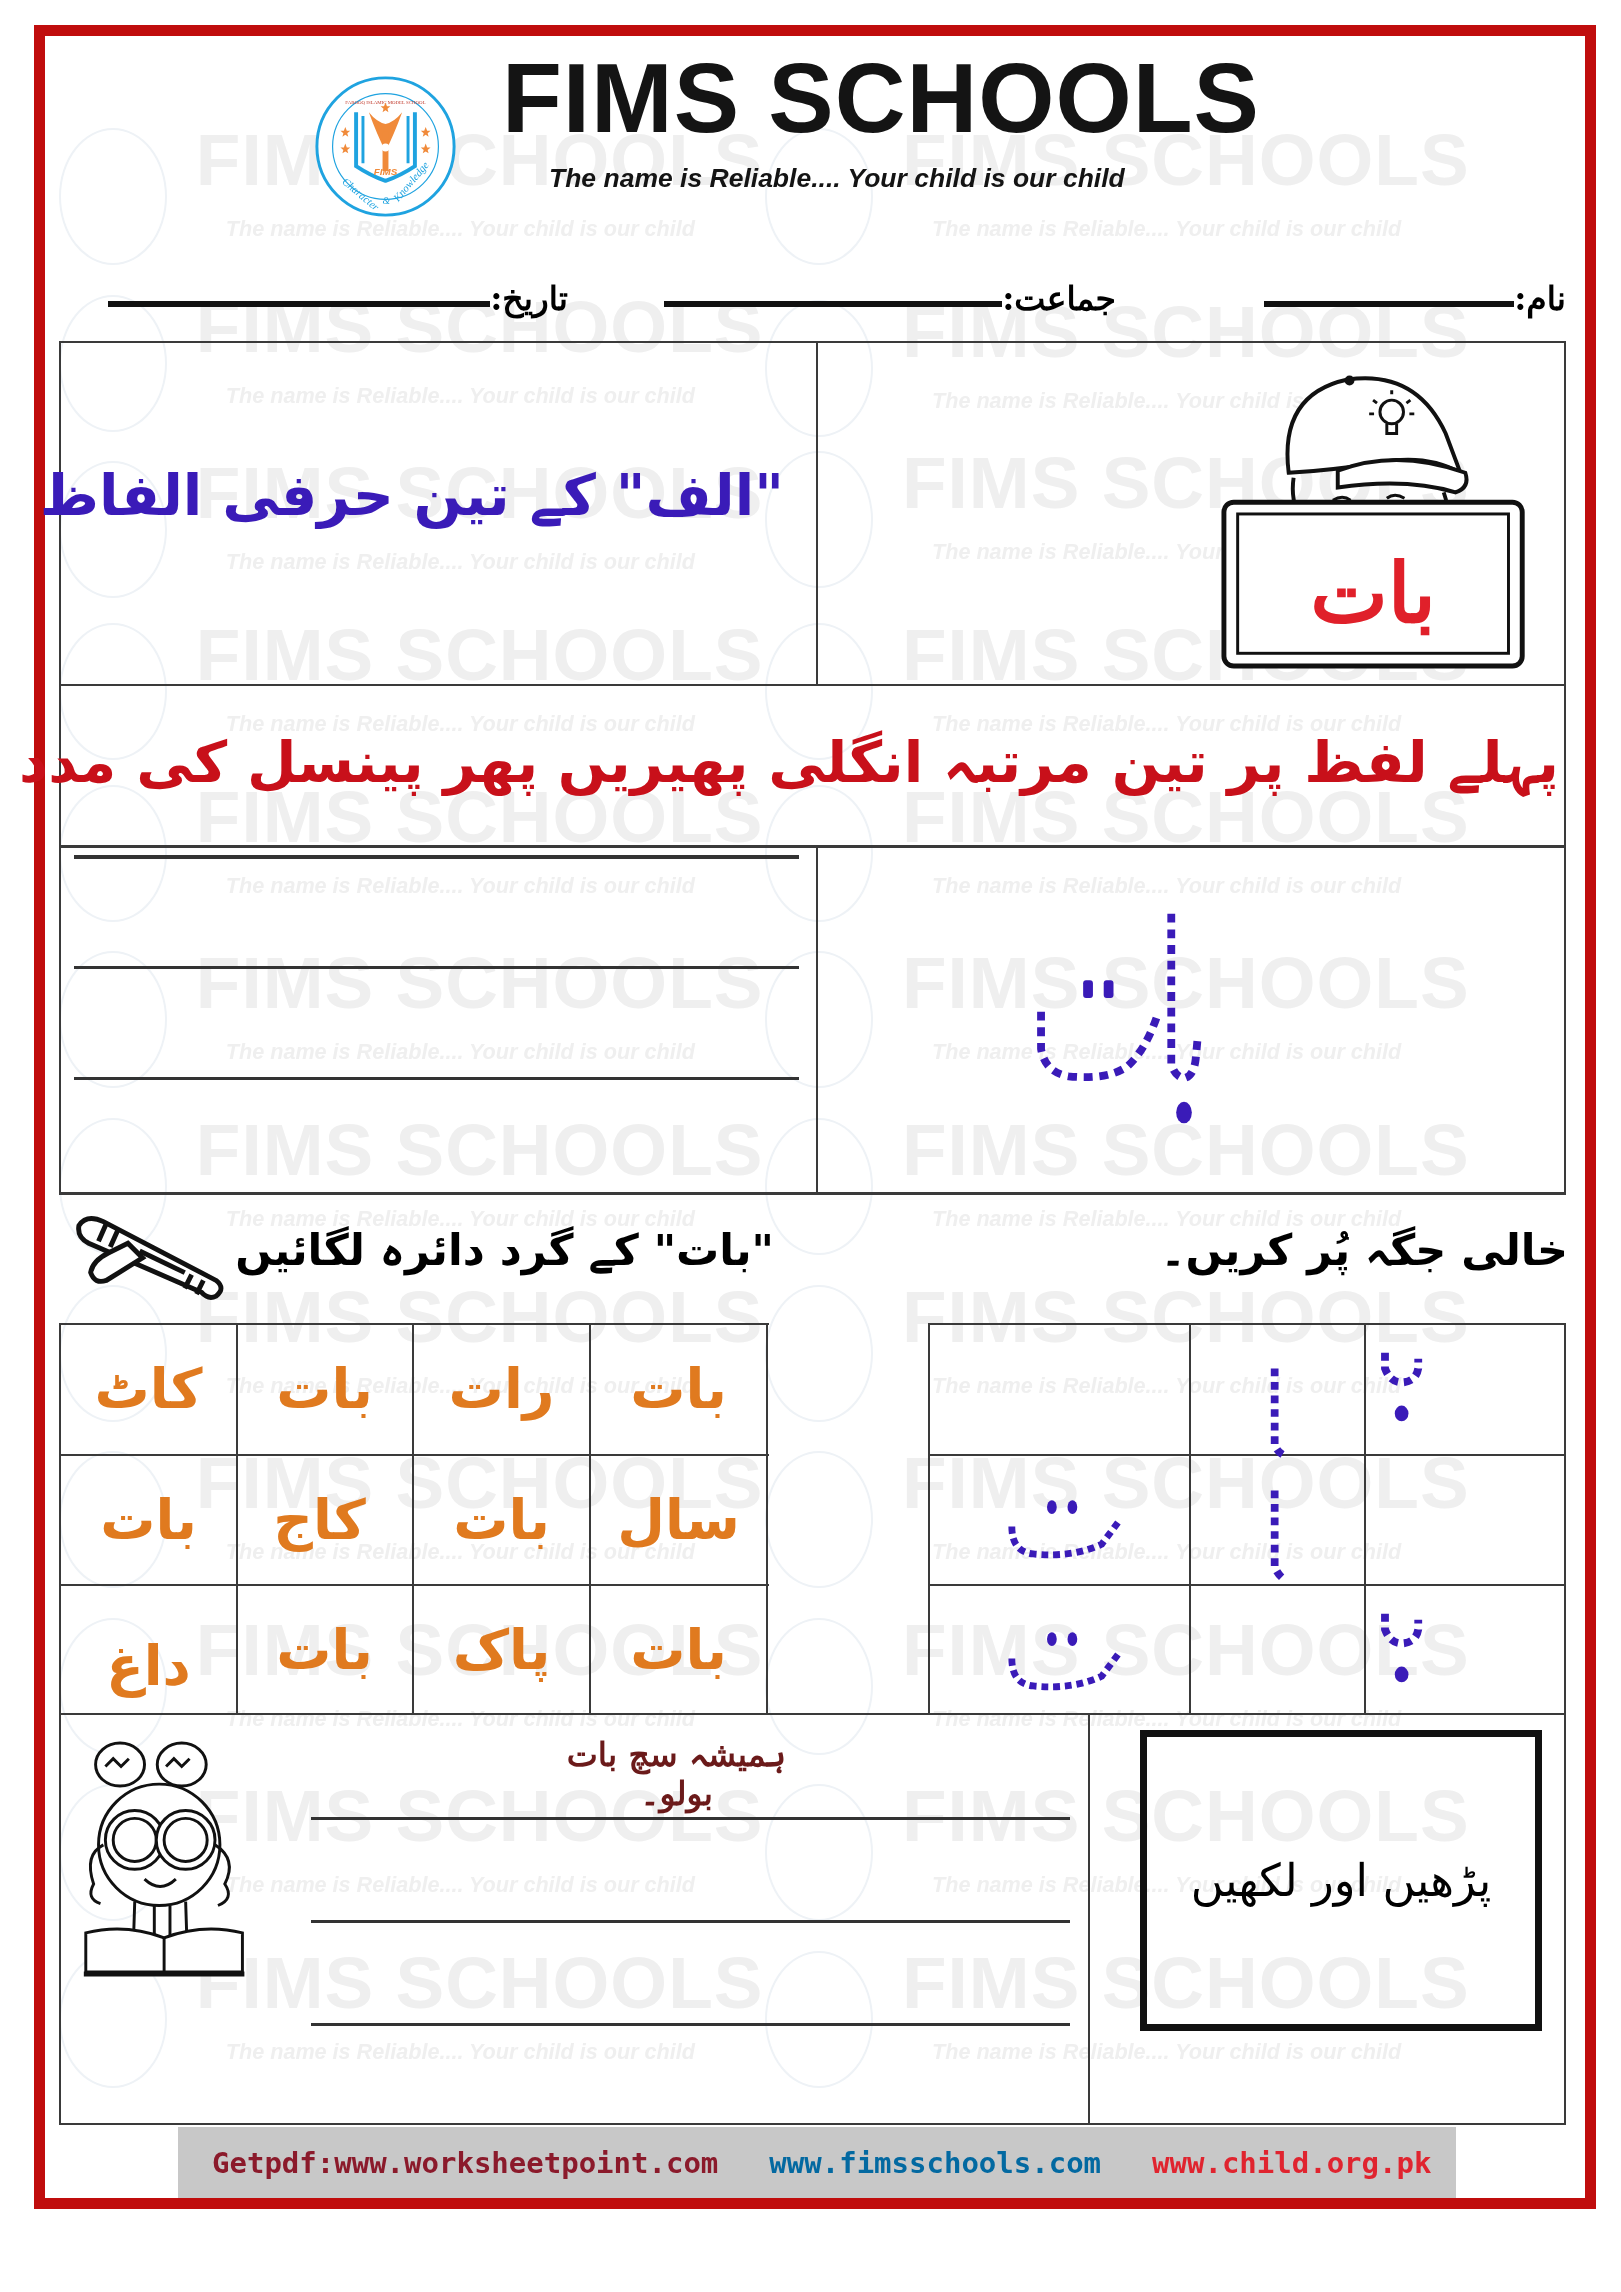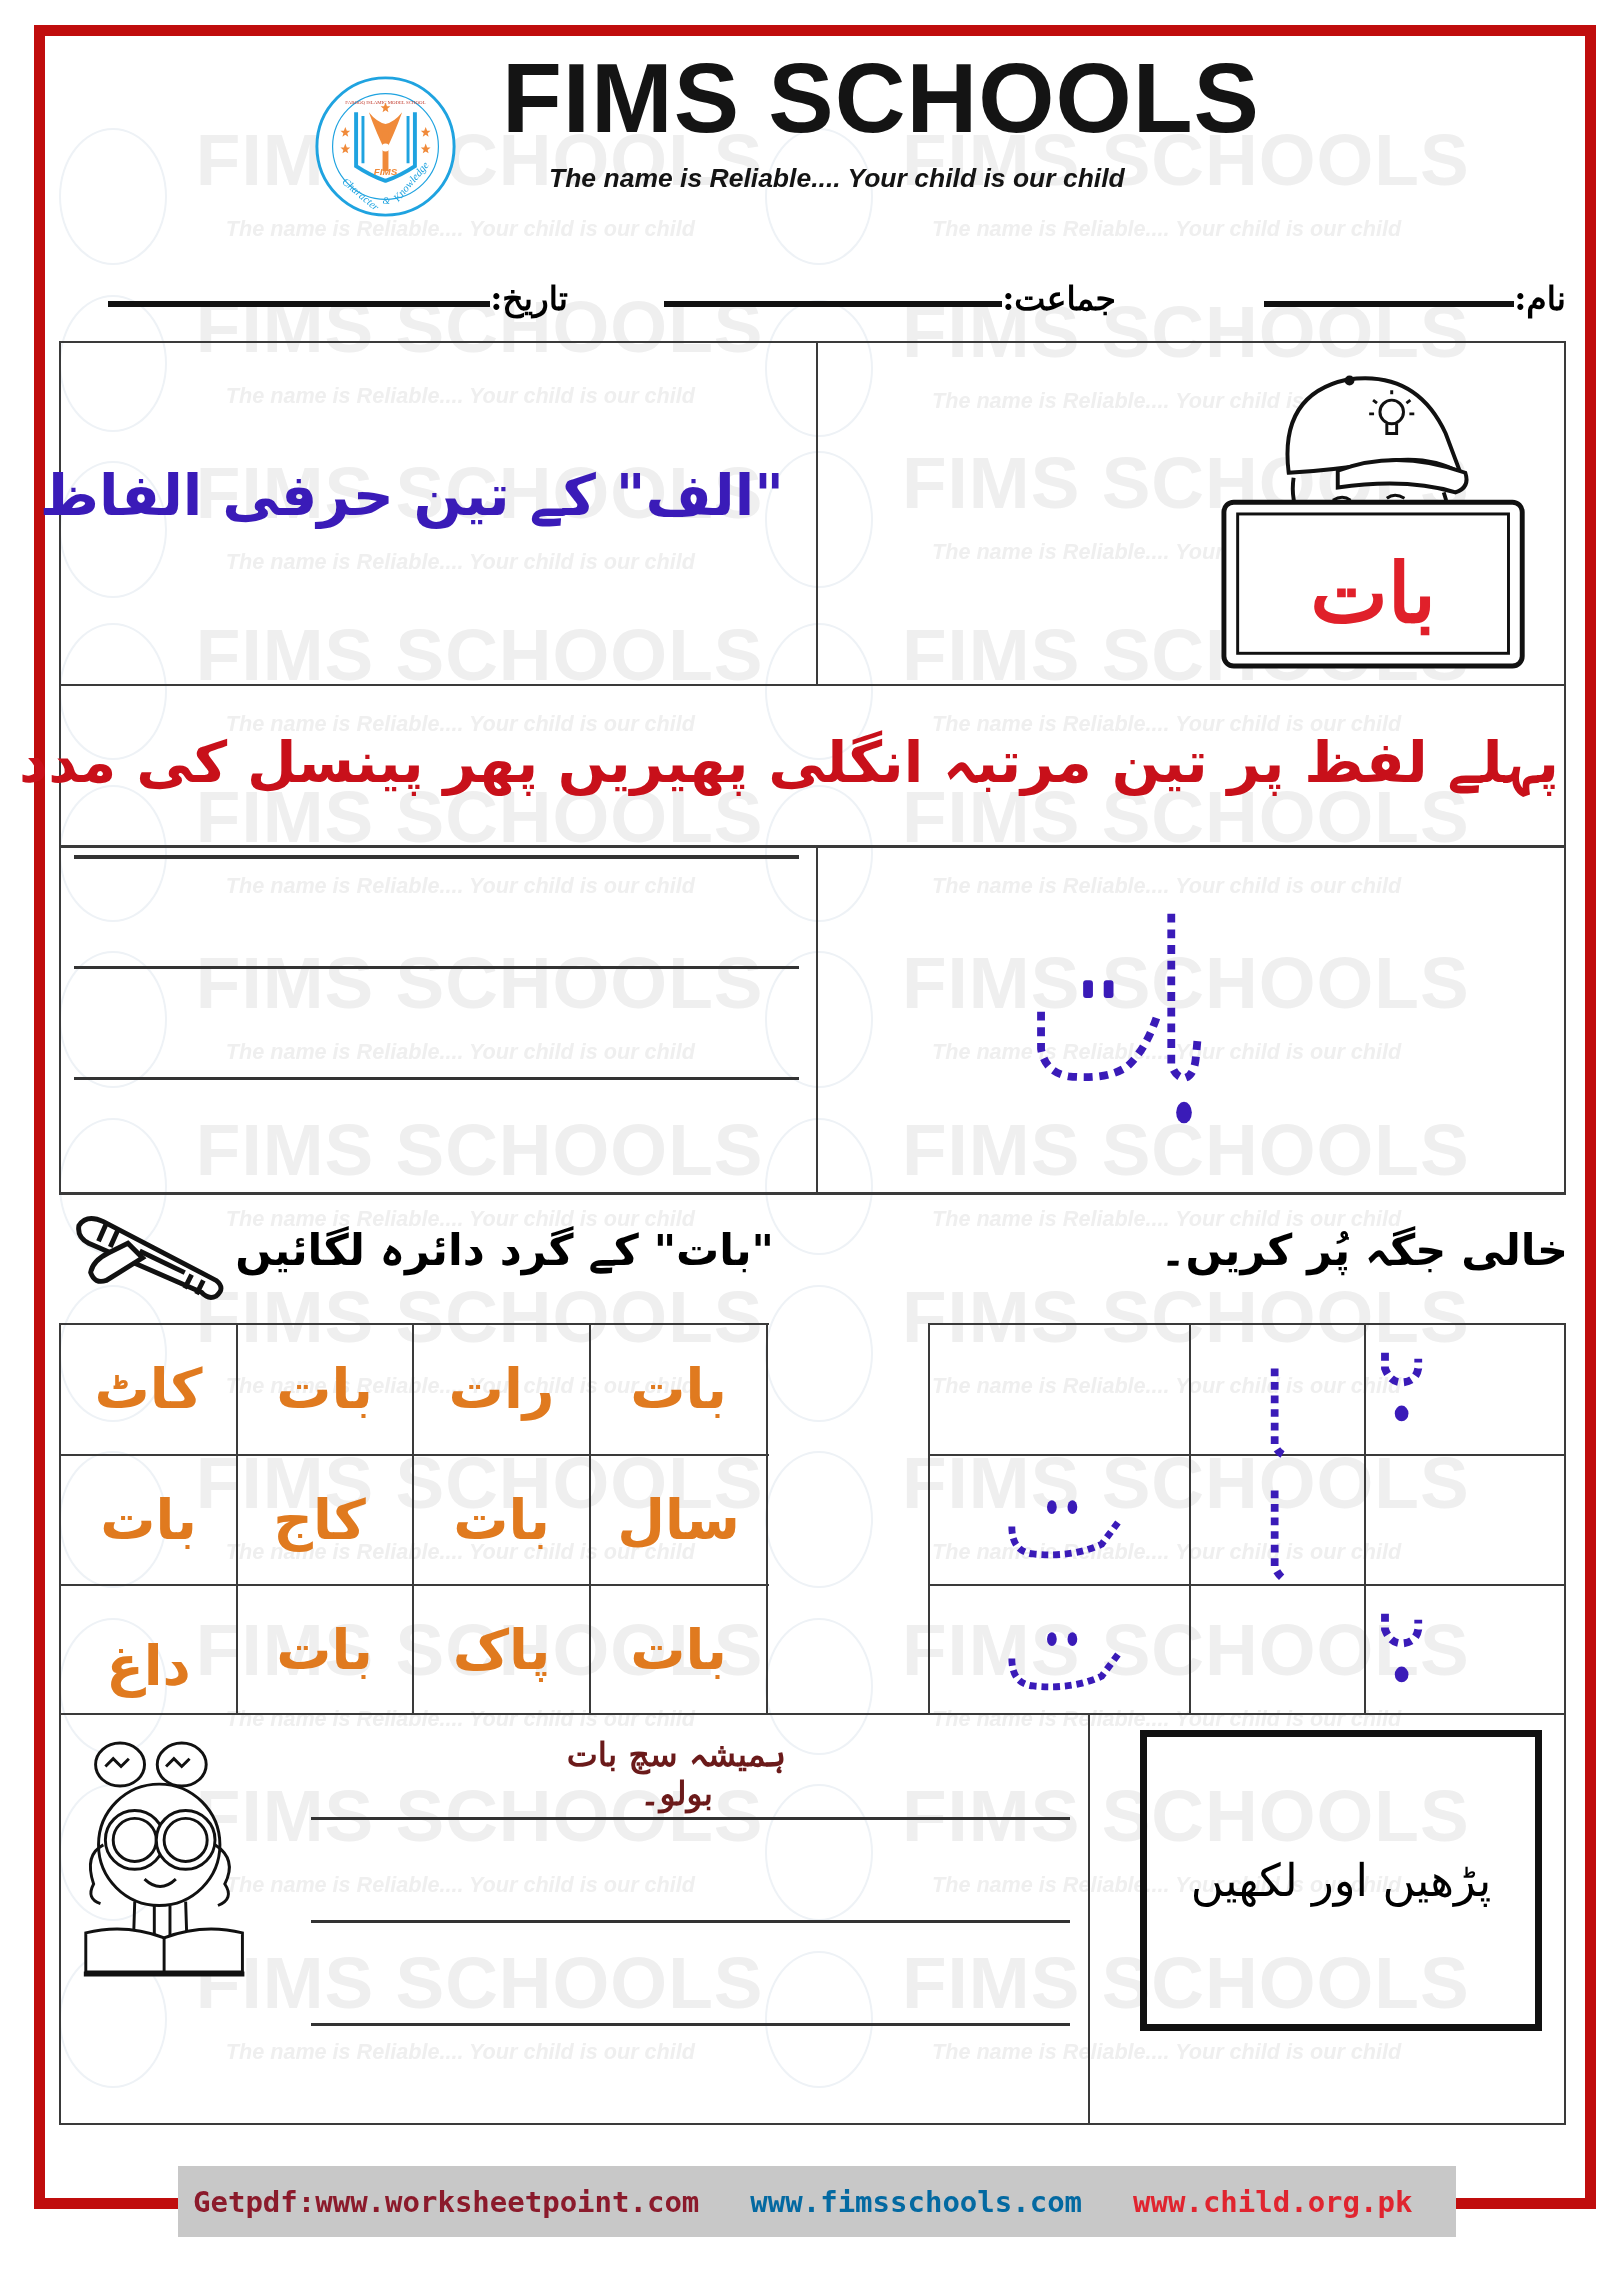--- a/index.html
+++ b/index.html
@@ -42,21 +42,21 @@
 
   .word-cell { position: absolute; display: flex; align-items: center; justify-content: center; font-family: "DejaVu Sans", sans-serif; font-weight: bold; font-size: 55px; color: #e07a1f; direction: rtl; }
   .fill-cell { position: absolute; display: flex; align-items: center; justify-content: center; }
   .fill-glyph { font-family: "DejaVu Sans", sans-serif; font-size: 73px; font-weight: bold; direction: rtl; color: #ffffff; -webkit-text-stroke: 0; text-shadow: none; }
 
   .motto { position: absolute; left: 549px; top: 1735px; width: 255px; text-align: center; font-family: "DejaVu Serif", serif; font-weight: bold; font-size: 33px; color: #6b1a1a; direction: rtl; }
 
   .read-write-box { position: absolute; left: 1140px; top: 1730px; width: 402px; height: 301px; border: 7.8px solid #111; display: flex; align-items: center; justify-content: center; }
   .read-write-box span { font-family: "DejaVu Serif", serif; font-size: 45px; color: #000; direction: rtl; }
 
-  .footer-bar { position: absolute; left: 178px; top: 2127px; width: 1278px; height: 71px; background: #c8c8c8; display: flex; align-items: center; padding-left: 15px; gap: 51px; margin-top: 39px; }
+  .footer-bar { position: absolute; left: 178px; top: 2127px; width: 1278px; height: 71px; background: #c8c8c8; display: flex; align-items: center; padding-left: 34px; gap: 51px; }
   .footer-link { font-family: "DejaVu Sans Mono", monospace; font-weight: bold; font-size: 29px; white-space: nowrap; text-decoration: none; }
 </style>
 </head>
 <body>
 
 <div class="page-frame"></div>
 
 <div class="watermark-layer">
   <div class="wm" style="left:9.8px;top:0px">
       <div class="wm-logo"></div>

